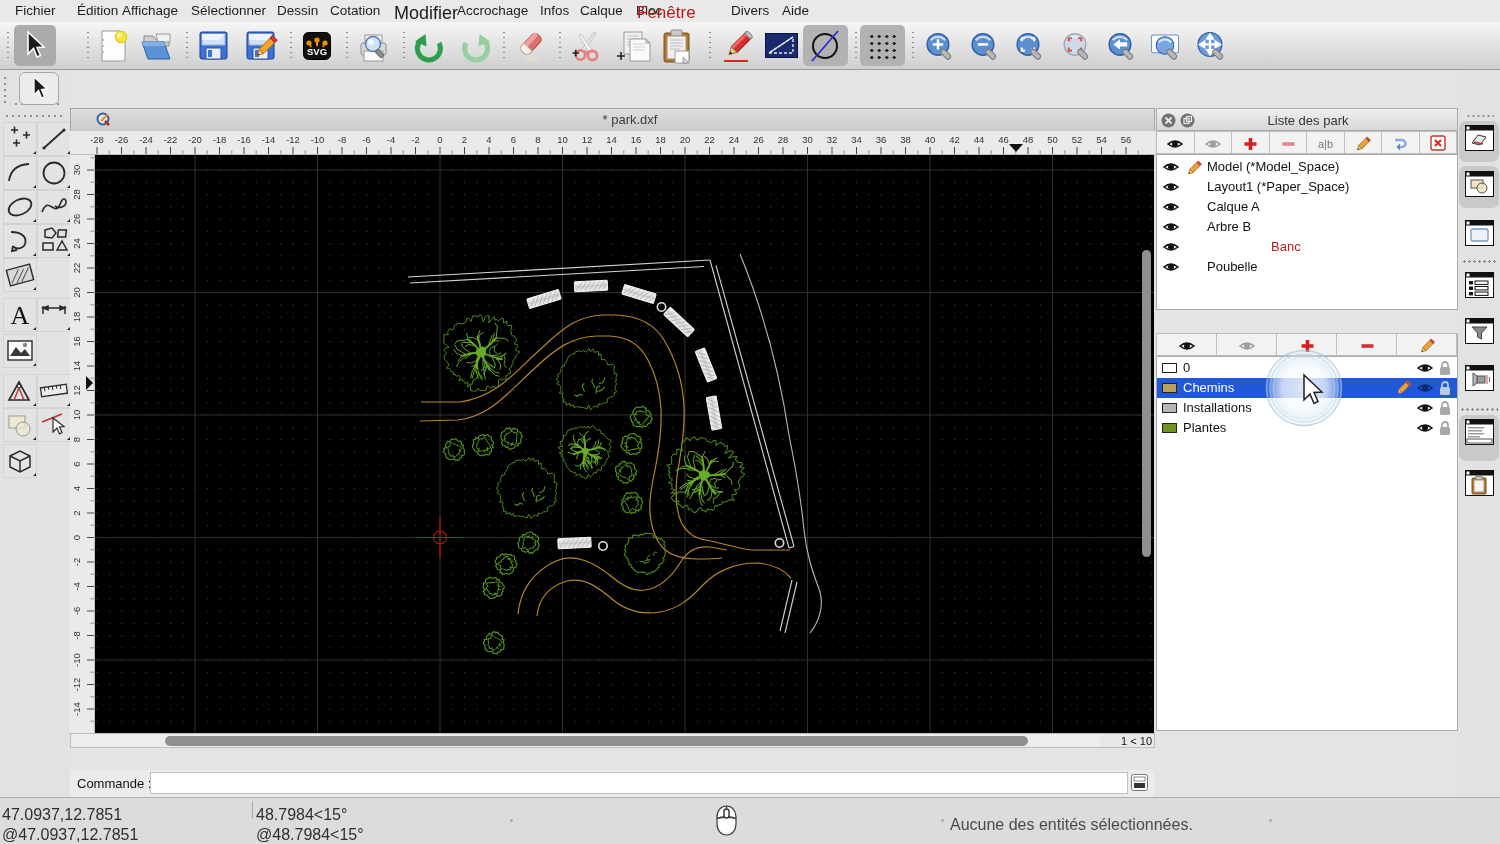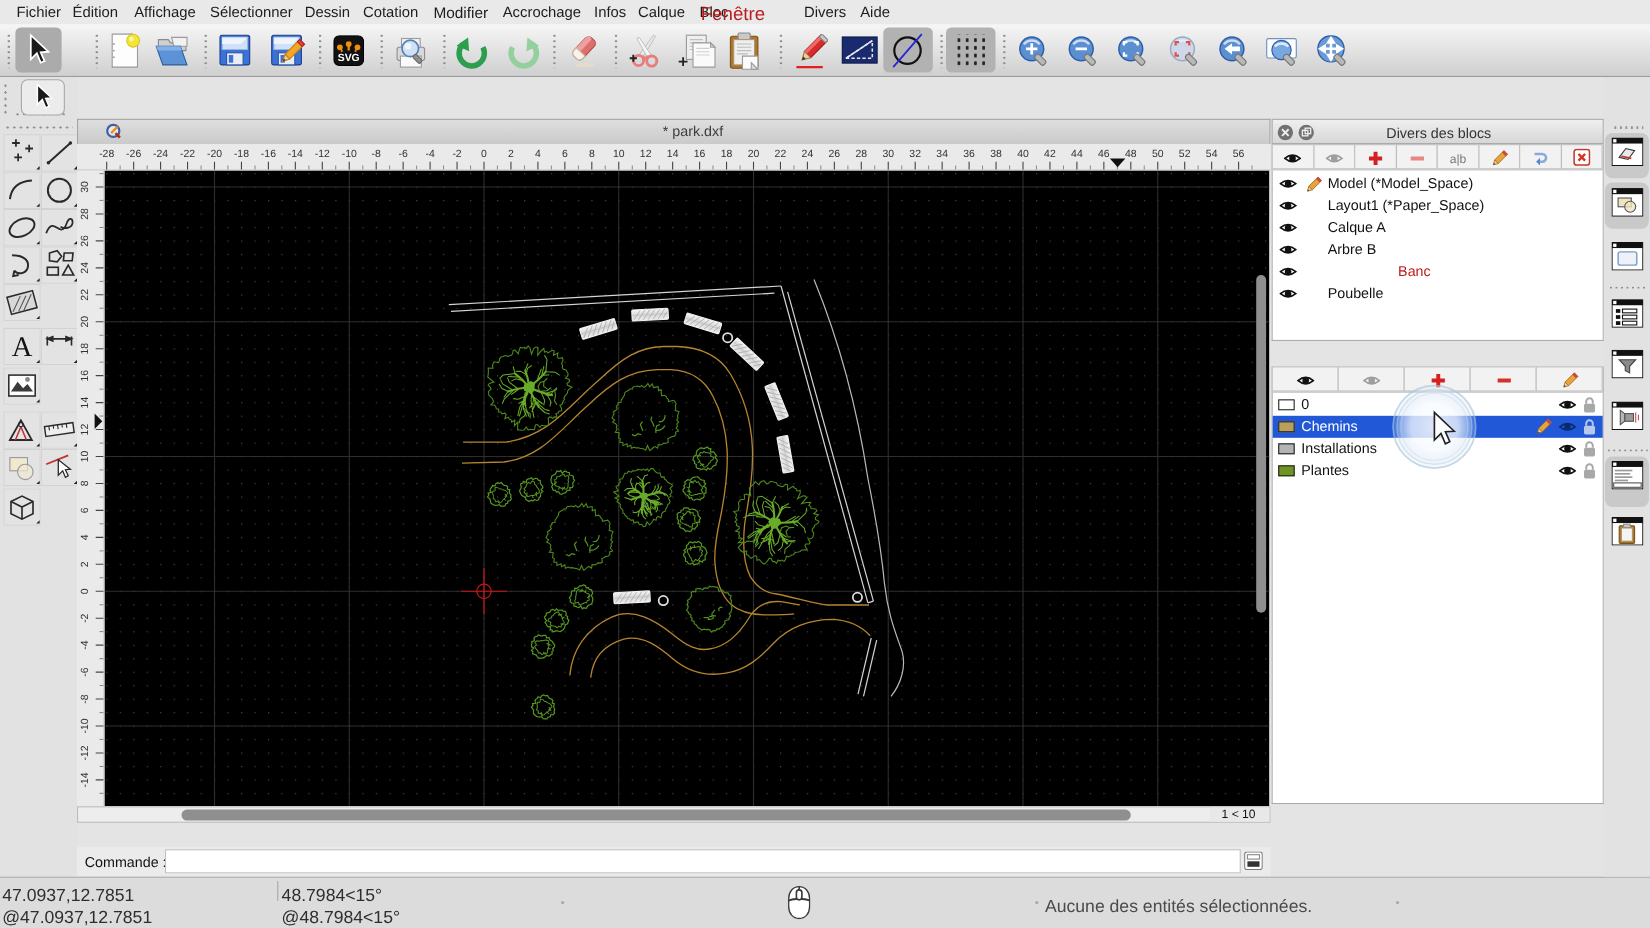--- a/index.html
+++ b/index.html
@@ -4,26 +4,26 @@
 *{margin:0;padding:0;box-sizing:border-box}
 html,body{width:1500px;height:844px;overflow:hidden;background:#e4e4e4;
  font-family:"Liberation Sans",sans-serif;}
 .abs{position:absolute}
 </style></head>
 <body>
 <div class="abs" style="left:0;top:0;width:1500px;height:844px;background:#e4e4e4">
 
 <div class="abs" style="left:0;top:0;width:1500px;height:22px;background:#e9e9e9">
 <span class="abs" style="left:15px;top:3px;font-size:13.5px;color:#1c1c1c">Fichier</span>
-<span class="abs" style="left:66px;top:3px;font-size:13.5px;color:#1c1c1c">Édition</span>
+<span class="abs" style="left:77px;top:3px;font-size:13.5px;color:#1c1c1c">Édition</span>
 <span class="abs" style="left:122px;top:3px;font-size:13.5px;color:#1c1c1c">Affichage</span>
 <span class="abs" style="left:191px;top:3px;font-size:13.5px;color:#1c1c1c">Sélectionner</span>
 <span class="abs" style="left:277px;top:3px;font-size:13.5px;color:#1c1c1c">Dessin</span>
 <span class="abs" style="left:330px;top:3px;font-size:13.5px;color:#1c1c1c">Cotation</span>
-<span class="abs" style="left:394px;top:3px;font-size:14px;color:#1c1c1c">Modifier</span>
+<span class="abs" style="left:394px;top:3px;font-size:18px;color:#1c1c1c">Modifier</span>
 <span class="abs" style="left:457px;top:3px;font-size:13.5px;color:#1c1c1c">Accrochage</span>
 <span class="abs" style="left:540px;top:3px;font-size:13.5px;color:#1c1c1c">Infos</span>
 <span class="abs" style="left:580px;top:3px;font-size:13.5px;color:#1c1c1c">Calque</span>
 <span class="abs" style="left:636px;top:3px;font-size:13.5px;color:#1c1c1c">Bloc</span>
 <span class="abs" style="left:637px;top:3px;font-size:17px;color:#b91c1c">Fenêtre</span>
 <span class="abs" style="left:731px;top:3px;font-size:13.5px;color:#1c1c1c">Divers</span>
 <span class="abs" style="left:782px;top:3px;font-size:13.5px;color:#1c1c1c">Aide</span>
 </div>
 <div class="abs" style="left:0;top:22px;width:1500px;height:48px;background:linear-gradient(#f6f6f6,#cfcfcf);border-bottom:1px solid #9c9c9c">
 <div class="abs" style="left:7px;top:8px;width:2px;height:32px;background-image:radial-gradient(circle,#8a8a8a 34%,transparent 35%);background-size:2px 5px"></div>
@@ -667,21 +667,21 @@
       <circle cx="779.5" cy="543" r="4.2" fill="none" stroke="#e0e0e0" stroke-width="1.6"></circle>
       <g stroke="#cc1414" stroke-width="1.1" fill="none">
 <path d="M419,537.5 H461 M440,516.5 V558.5"></path>
         <circle cx="440" cy="537.5" r="6.5"></circle>
       </g>
     </svg>
 <div class="abs" style="left:1142px;top:250px;width:9px;height:307px;background:#8f8f8f;border-radius:5px"></div>
 <div class="abs" style="left:70px;top:733px;width:1085px;height:15px;background:#ededed;border:1px solid #bdbdbd"></div>
 <div class="abs" style="left:1100px;top:734px;width:54px;height:13px;background:#e8e8e8"></div>
 <div class="abs" style="left:165px;top:735.5px;width:863px;height:10px;background:#8f8f8f;border-radius:5px"></div>
-<div class="abs" style="left:1100px;top:735px;width:52px;height:13px;font-size:11px;color:#111;text-align:center">1 &lt; 10</div>
+<div class="abs" style="left:1100px;top:735px;width:52px;height:13px;font-size:11px;color:#111;text-align:right">1 &lt; 10</div>
 <div class="abs" style="left:70px;top:770px;width:1085px;height:27px;background:#ebebeb">
       <span style="position:absolute;left:7px;top:6px;font-size:13px;color:#111">Commande :</span>
       <div style="position:absolute;left:80px;top:2px;width:978px;height:22px;background:#fff;border:1px solid #c0c0c0"></div>
       <svg style="position:absolute;left:1061px;top:4px" width="17" height="17" viewBox="0 0 17 17">
         <rect x="0.5" y="0.5" width="16" height="16" rx="2" fill="#fff" stroke="#777"></rect>
         <rect x="3" y="9" width="11" height="5" fill="#333"></rect>
         <rect x="3" y="3" width="11" height="4" fill="none" stroke="#888"></rect>
       </svg>
     </div>
 <div class="abs" style="left:0;top:797px;width:1500px;height:47px;background:#dcdcdc;border-top:1px solid #b0b0b0;font-size:16px;color:#2e2e2e">
@@ -695,21 +695,21 @@
 <path d="M1 13.5 C6 11.5 15 11.5 20 13.5" fill="none" stroke="#3a3a3a" stroke-width="1.8"></path>
 <path d="M10.5 1 L10.5 8" stroke="#3a3a3a" stroke-width="1.5"></path>
 <rect x="8" y="4" width="5" height="9" rx="2.5" fill="#fff" stroke="#3a3a3a" stroke-width="1.5"></rect>
       </svg>
 <span class="abs" style="left:950px;top:18px;color:#4a4a4a">Aucune des entités sélectionnées.</span>
 <div class="abs" style="left:510px;top:21px;width:3px;height:3px;border-radius:2px;background:#aaa"></div>
 <div class="abs" style="left:941px;top:21px;width:3px;height:3px;border-radius:2px;background:#aaa"></div>
 <div class="abs" style="left:1269px;top:21px;width:3px;height:3px;border-radius:2px;background:#aaa"></div>
 </div>
 <div class="abs" style="left:1156px;top:108px;width:302px;height:23px;background:linear-gradient(#efefef,#d7d7d7);border:1px solid #ababab">
-      <div style="position:absolute;left:0;top:4px;width:302px;text-align:center;font-size:13px;color:#333">Divers des blocs</div>
+      <div style="position:absolute;left:0;top:4px;width:302px;text-align:center;font-size:13px;color:#333">Liste des park</div>
       <svg style="position:absolute;left:4px;top:4px" width="34" height="15" viewBox="0 0 34 15">
         <circle cx="7.5" cy="7.5" r="7" fill="#717171"></circle>
         <path d="M4.5 4.5 L10.5 10.5 M10.5 4.5 L4.5 10.5" stroke="#eee" stroke-width="1.8"></path>
         <circle cx="26.5" cy="7.5" r="7" fill="#717171"></circle>
         <rect x="23" y="5.5" width="5" height="5" fill="none" stroke="#eee" stroke-width="1.2"></rect>
         <rect x="25.5" y="3.5" width="5" height="5" fill="none" stroke="#eee" stroke-width="1.2"></rect>
       </svg>
     </div>
 <div class="abs" style="left:1156px;top:131px;width:302px;height:24px;background:#e6e6e6;border:1px solid #ababab;border-top:none;display:flex">
 <div style="flex:1;background:#f2f2f2;border:1px solid #bdbdbd;margin:0 0 0 -1px;position:relative">

